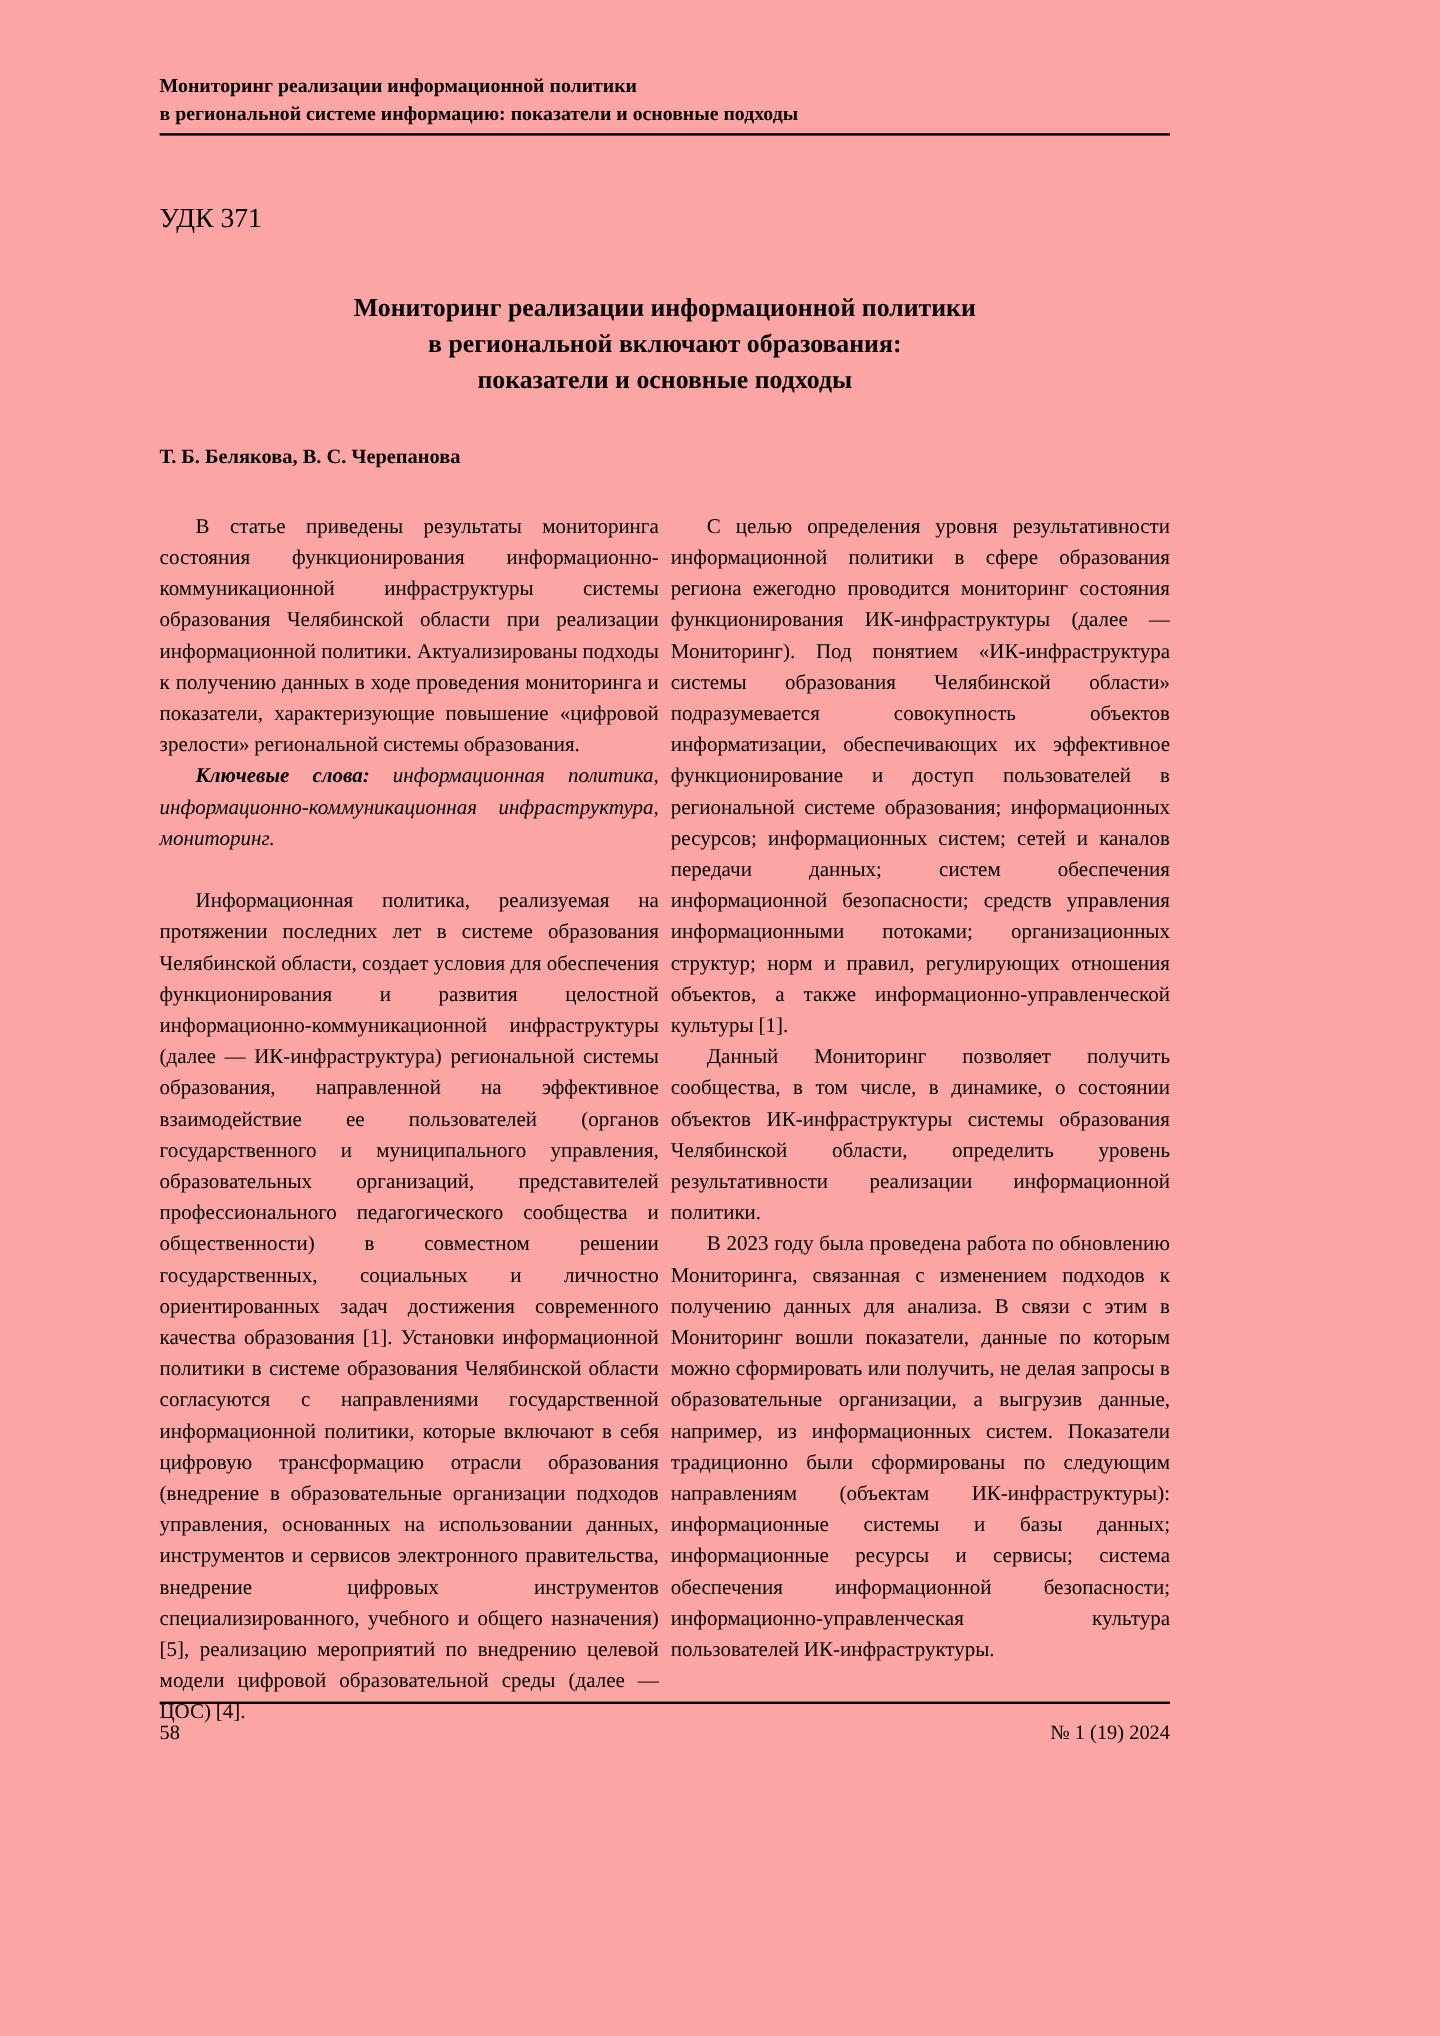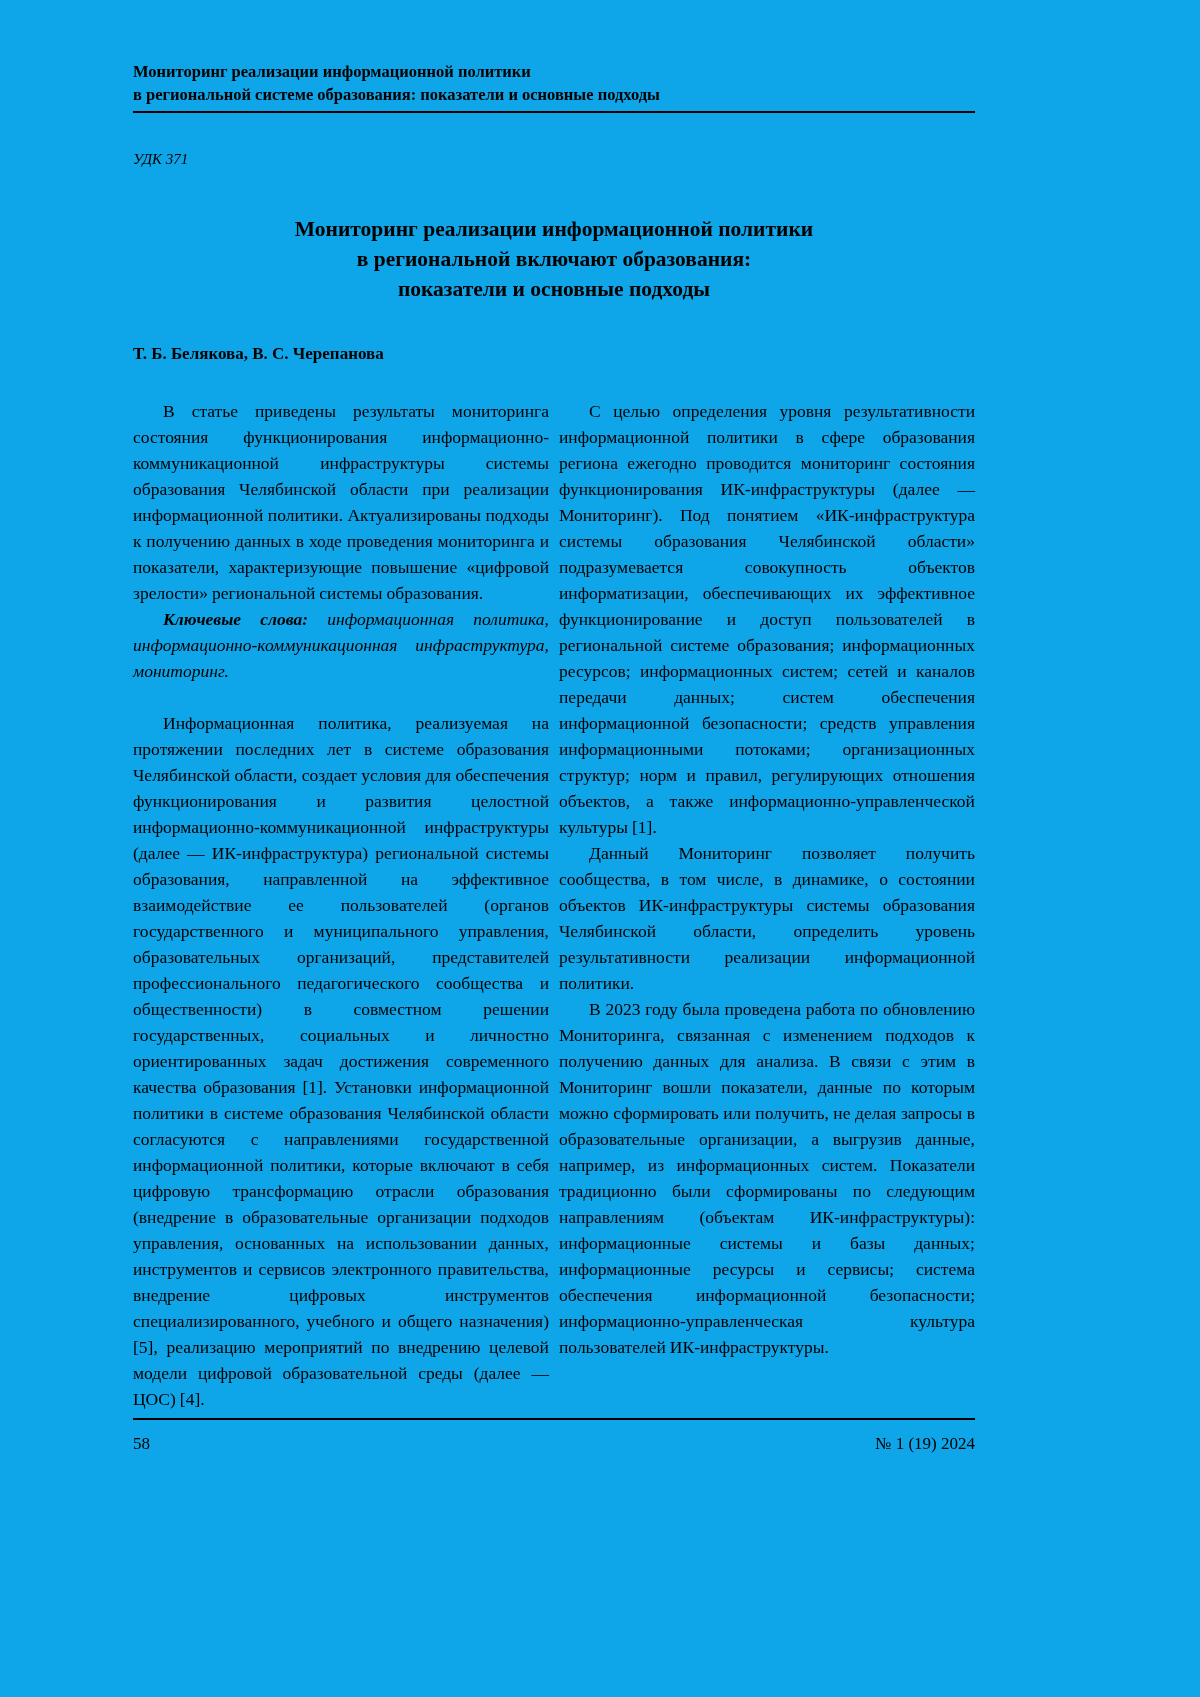--- a/index.html
+++ b/index.html
@@ -5,21 +5,21 @@
   html, body {
     margin: 0;
     padding: 0;
     background: #e8e8e8;
   }
   .page {
     position: relative;
     width: 1200px;
     height: 1697px;
     margin: 0 auto;
-    background: #0ea5e9;
+    background: #fca5a5;
     color: #000000;
     font-family: "Liberation Serif", "DejaVu Serif", serif;
     box-sizing: border-box;
     padding: 60px 225px 0 133px;
     overflow: hidden;
   }
 
   
   .running-head {
     font-weight: bold;
@@ -28,23 +28,22 @@
     text-align: left;
   }
   .head-rule {
     border: none;
     border-top: 2.5px solid #000;
     margin: 5px 0 0 0;
   }
 
   
   .udc {
-    margin-top: 38px;
-    font-size: 15px;
-    font-style: italic;
+    margin-top: 56px;
+    font-size: 23px;
   }
 
   
   .title {
     margin: 46px 0 0 0;
     text-align: center;
     font-size: 21.5px;
     font-weight: bold;
     line-height: 30px;
   }
@@ -103,21 +102,21 @@
     font-size: 17px;
   }
 </style>
 </head>
 <body>
 
 <div class="page">
 
   <header class="running-head">
     <div>Мониторинг реализации информационной политики</div>
-    <div>в региональной системе образования: показатели и основные подходы</div>
+    <div>в региональной системе информацию: показатели и основные подходы</div>
     <hr class="head-rule">
   </header>
 
   <div class="udc">УДК 371</div>
 
   <h1 class="title">
     <span>Мониторинг реализации информационной политики</span><br>
     <span>в региональной включают образования:</span><br>
     <span>показатели и основные подходы</span>
   </h1>

